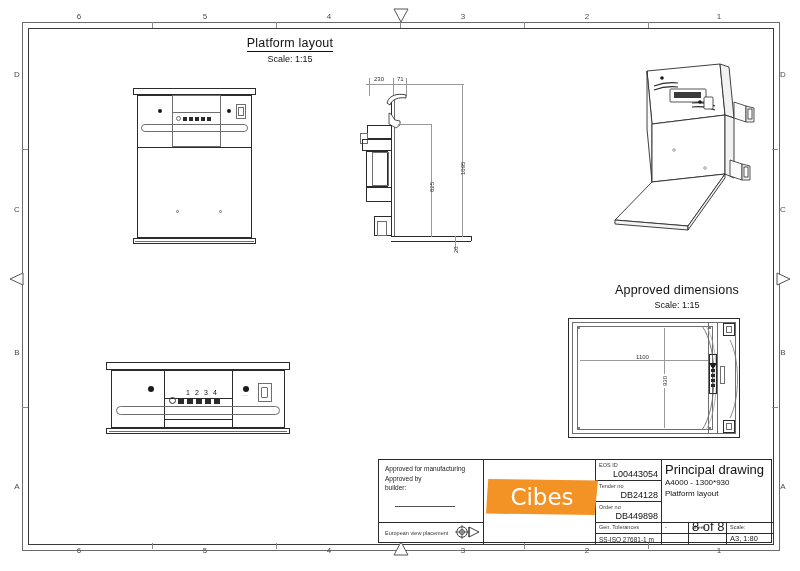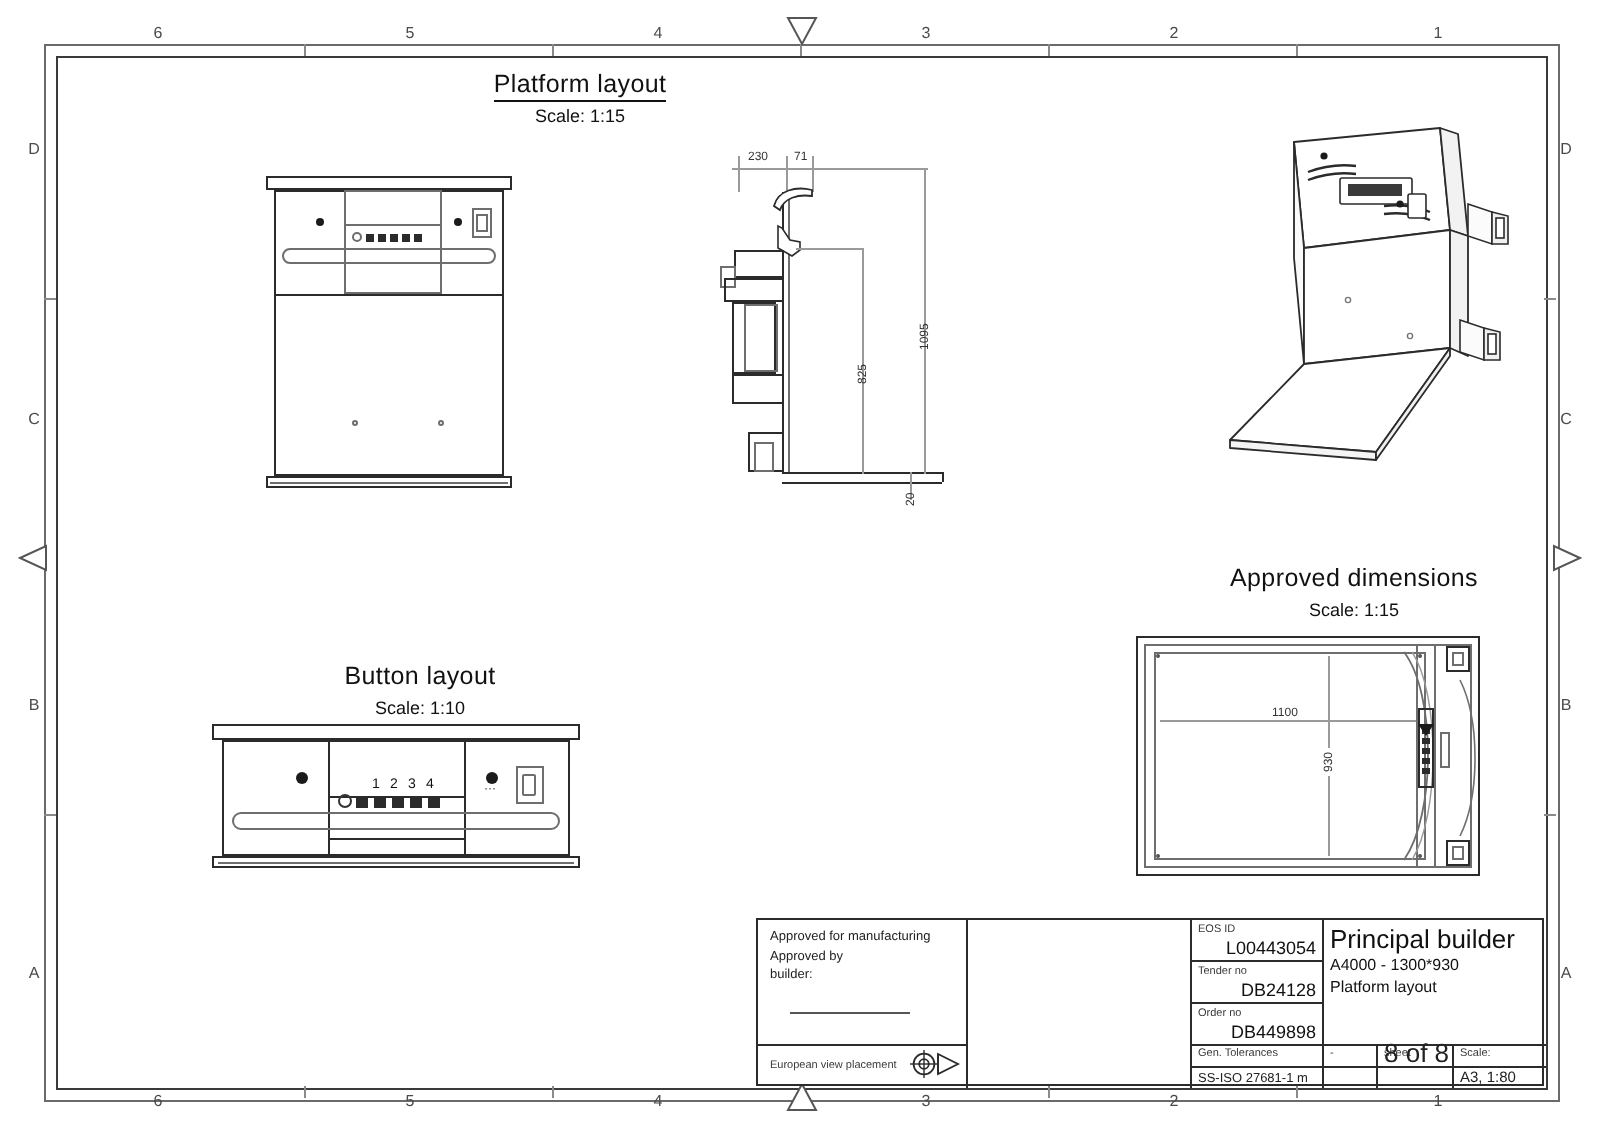--- a/index.html
+++ b/index.html
@@ -324,24 +324,20 @@
         </svg>
     </div>
     <div class="box thin" style="left:152px;top:50px;width:5px;height:18px;"></div>
 
     <div class="dot" style="left:10px;top:11px;width:2px;height:2px;background:#555;"></div>
     <div class="dot" style="left:10px;top:111px;width:2px;height:2px;background:#555;"></div>
     <div class="dot" style="left:141px;top:11px;width:2px;height:2px;background:#555;"></div>
     <div class="dot" style="left:141px;top:111px;width:2px;height:2px;background:#555;"></div>
   </div>
 
-  <div class="view-title" style="left:120px;top:329px;width:180px;">
-    <div class="t1 noline">Button layout</div>
-    <div class="t2">Scale: 1:10</div>
-  </div>
 
   <div style="position:absolute;left:106px;top:362px;width:190px;height:78px;">
 
     <div class="box" style="left:0px;top:0px;width:184px;height:8px;"></div>
 
     <div class="box" style="left:5px;top:8px;width:174px;height:58px;"></div>
 
     <div class="box" style="left:0px;top:66px;width:184px;height:6px;"></div>
     <div class="ln h thin" style="left:3px;top:69px;width:178px;"></div>
 
@@ -399,39 +395,43 @@
       <svg width="26" height="16">
         <circle cx="7" cy="8" r="5.2" fill="none" stroke="#2b2b2b" stroke-width="0.9"></circle>
         <circle cx="7" cy="8" r="2.4" fill="none" stroke="#2b2b2b" stroke-width="0.9"></circle>
         <line x1="0" y1="8" x2="14" y2="8" stroke="#2b2b2b" stroke-width="0.7"></line>
         <line x1="7" y1="1" x2="7" y2="15" stroke="#2b2b2b" stroke-width="0.7"></line>
         <polygon points="14,3 24,8 14,13" fill="none" stroke="#2b2b2b" stroke-width="0.9"></polygon>
         <line x1="14" y1="3" x2="14" y2="13" stroke="#2b2b2b" stroke-width="0.9"></line>
       </svg>
     </div>
 
+    <div id="logo" style="left:107px;top:15px;">
+      <div class="para"></div>
+      <div class="word">Cibes</div>
+    </div>
 
     <div class="tb-cell" style="left:220px;top:2px;width:62px;">
       <div class="tb-lbl">EOS ID</div>
       <div class="tb-val" style="text-align:right;padding-right:3px;">L00443054</div>
     </div>
     <div class="tb-cell" style="left:220px;top:23px;width:62px;">
       <div class="tb-lbl">Tender no</div>
       <div class="tb-val" style="text-align:right;padding-right:3px;">DB24128</div>
     </div>
     <div class="tb-cell" style="left:220px;top:44px;width:62px;">
       <div class="tb-lbl">Order no</div>
       <div class="tb-val" style="text-align:right;padding-right:3px;">DB449898</div>
     </div>
 
     <div class="tb-cell tb-lbl" style="left:220px;top:64px;width:60px;">Gen. Tolerances</div>
     <div class="tb-cell tb-txt" style="left:220px;top:75px;width:62px;font-size:6.5px;">SS-ISO 27681-1 m</div>
 
     <div class="tb-cell" style="left:286px;top:2px;width:106px;">
-      <div class="tb-title">Principal builder</div>
+      <div class="tb-title">Principal drawing</div>
       <div class="tb-sub">A4000 - 1300*930</div>
       <div class="tb-sub">Platform layout</div>
     </div>
 
     <div class="tb-cell tb-lbl" style="left:286px;top:64px;width:20px;">-</div>
     <div class="tb-cell tb-lbl" style="left:313px;top:64px;width:32px;">sheet</div>
     <div class="tb-cell tb-txt" style="left:313px;top:62px;width:34px;font-size:13px;">8 of 8</div>
     <div class="tb-cell tb-lbl" style="left:351px;top:64px;width:40px;">Scale:</div>
     <div class="tb-cell tb-txt" style="left:351px;top:74px;width:42px;font-size:7.5px;">A3, 1:80</div>
   </div>

